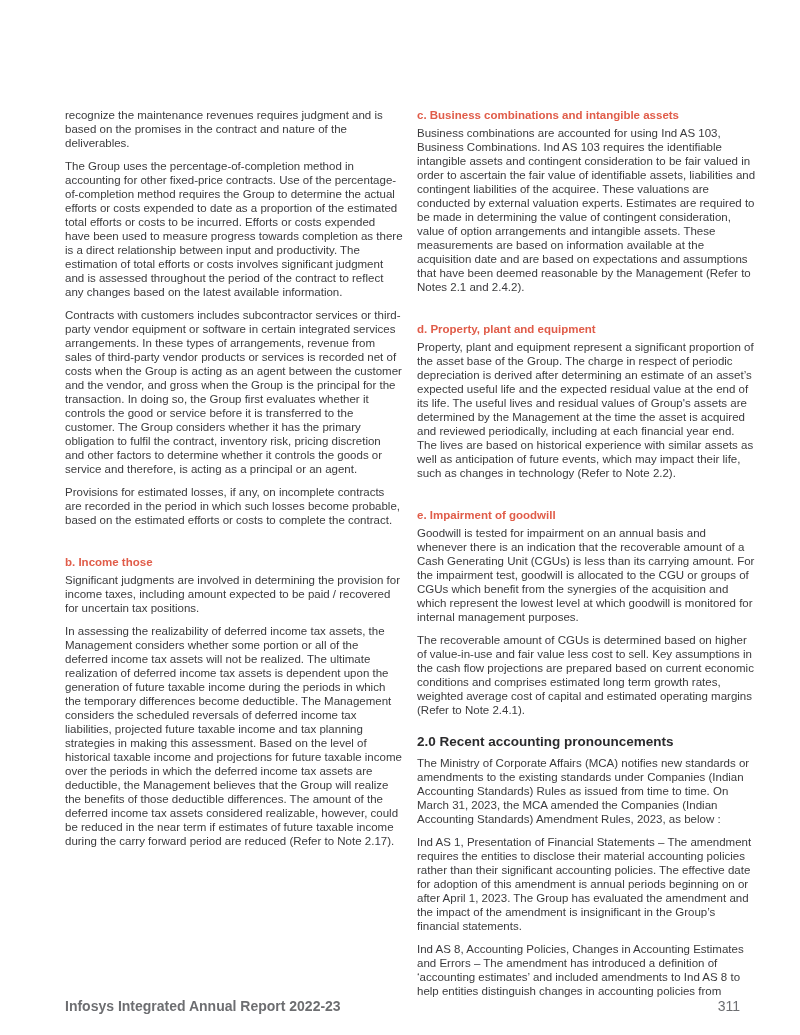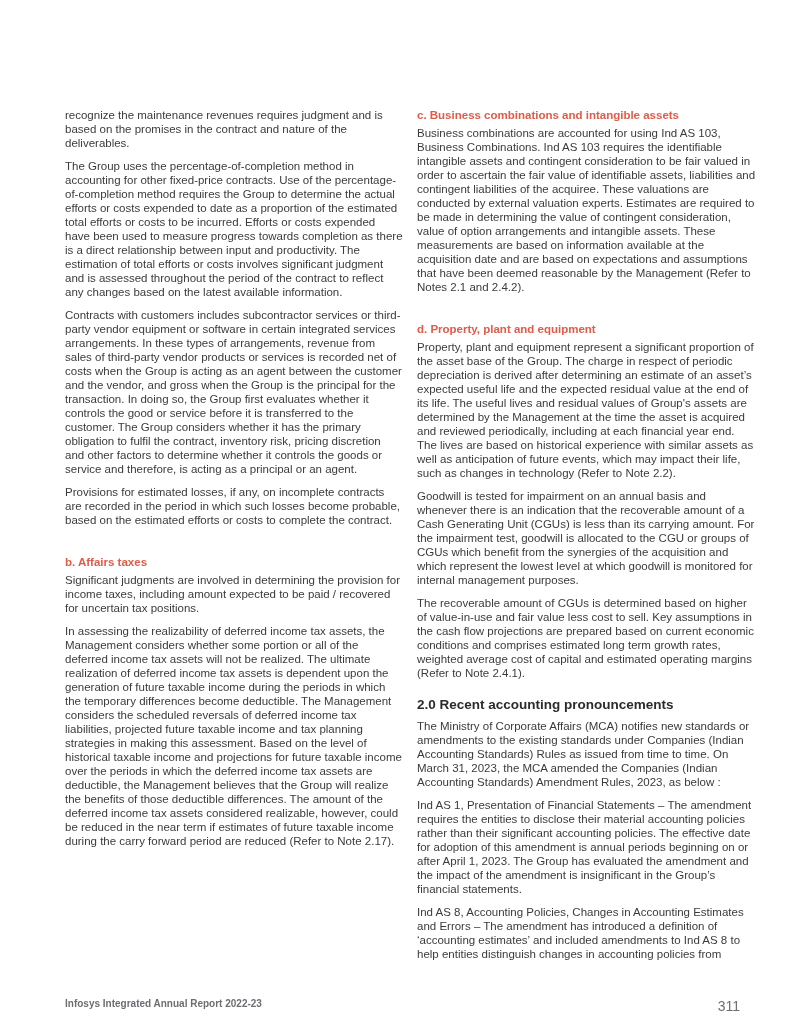--- a/index.html
+++ b/index.html
@@ -36,50 +36,51 @@
     line-height: 16px;
     font-weight: bold;
     color: var(--section-title, #2b2b2d);
   }
   .col > :first-child { margin-top: 0; }
   .italic { }
   .footer-left {
     position: absolute;
     left: 65px;
     top: 998px;
-    font-size: 10px;
+    font-size: 14px;
     font-weight: bold;
     color: var(--footer-text, #6d6e71);
   }
   .footer-right {
     position: absolute;
     right: 60px;
     top: 998px;
     font-size: 14px;
     color: var(--footer-text, #6d6e71);
   }
 </style>
 </head>
 <body>
 
 <div class="page" style="--background: #ffffff; --body-text: #3b3b3d; --heading-accent: #e05c49; --section-title: #2b2b2d; --footer-text: #6d6e71;">
   <div class="col col-left">
       <p class="para"><span>recognize the maintenance revenues requires judgment and is based on the promises in the contract and nature of the deliverables.</span></p>
       <p class="para"><span>The Group uses the percentage-of-completion method in accounting for other fixed-price contracts. Use of the percentage-of-completion method requires the Group to determine the actual efforts or costs expended to date as a proportion of the estimated total efforts or costs to be incurred. Efforts or costs expended have been used to measure progress towards completion as there is a direct relationship between input and productivity. The estimation of total efforts or costs involves significant judgment and is assessed throughout the period of the contract to reflect any changes based on the latest available information.</span></p>
       <p class="para"><span>Contracts with customers includes subcontractor services or third-party vendor equipment or software in certain integrated services arrangements. In these types of arrangements, revenue from sales of third-party vendor products or services is recorded net of costs when the Group is acting as an agent between the customer and the vendor, and gross when the Group is the principal for the transaction. In doing so, the Group first evaluates whether it controls the good or service before it is transferred to the customer. The Group considers whether it has the primary obligation to fulfil the contract, inventory risk, pricing discretion and other factors to determine whether it controls the goods or service and therefore, is acting as a principal or an agent.</span></p>
       <p class="para"><span>Provisions for estimated losses, if any, on incomplete contracts are recorded in the period in which such losses become probable, based on the estimated efforts or costs to complete the contract.</span></p>
-      <div class="col-heading"><span>b. Affairs taxes</span></div>
+      <div class="col-heading"><span>b. Income those</span></div>
       <p class="para"><span>Significant judgments are involved in determining the provision for income taxes, including amount expected to be paid / recovered for uncertain tax positions.</span></p>
       <p class="para"><span>In assessing the realizability of deferred income tax assets, the Management considers whether some portion or all of the deferred income tax assets will not be realized. The ultimate realization of deferred income tax assets is dependent upon the generation of future taxable income during the periods in which the temporary differences become deductible. The Management considers the scheduled reversals of deferred income tax liabilities, projected future taxable income and tax planning strategies in making this assessment. Based on the level of historical taxable income and projections for future taxable income over the periods in which the deferred income tax assets are deductible, the Management believes that the Group will realize the benefits of those deductible differences. The amount of the deferred income tax assets considered realizable, however, could be reduced in the near term if estimates of future taxable income during the carry forward period are reduced </span><span class="italic">(Refer to Note 2.17).</span></p>
     </div>
   <div class="col col-right">
       <div class="col-heading"><span>c. Business combinations and intangible assets</span></div>
       <p class="para"><span>Business combinations are accounted for using Ind AS 103, </span><span class="italic">Business Combinations.</span><span> Ind AS 103 requires the identifiable intangible assets and contingent consideration to be fair valued in order to ascertain the fair value of identifiable assets, liabilities and contingent liabilities of the acquiree. These valuations are conducted by external valuation experts. Estimates are required to be made in determining the value of contingent consideration, value of option arrangements and intangible assets. These measurements are based on information available at the acquisition date and are based on expectations and assumptions that have been deemed reasonable by the Management </span><span class="italic">(Refer to Notes 2.1 and 2.4.2).</span></p>
       <div class="col-heading"><span>d. Property, plant and equipment</span></div>
       <p class="para"><span>Property, plant and equipment represent a significant proportion of the asset base of the Group. The charge in respect of periodic depreciation is derived after determining an estimate of an asset’s expected useful life and the expected residual value at the end of its life. The useful lives and residual values of Group's assets are determined by the Management at the time the asset is acquired and reviewed periodically, including at each financial year end. The lives are based on historical experience with similar assets as well as anticipation of future events, which may impact their life, such as changes in technology </span><span class="italic">(Refer to Note 2.2).</span></p>
+      <div class="col-heading"><span>e. Impairment of goodwill</span></div>
       <p class="para"><span>Goodwill is tested for impairment on an annual basis and whenever there is an indication that the recoverable amount of a Cash Generating Unit (CGUs) is less than its carrying amount. For the impairment test, goodwill is allocated to the CGU or groups of CGUs which benefit from the synergies of the acquisition and which represent the lowest level at which goodwill is monitored for internal management purposes.</span></p>
       <p class="para"><span>The recoverable amount of CGUs is determined based on higher of value-in-use and fair value less cost to sell. Key assumptions in the cash flow projections are prepared based on current economic conditions and comprises estimated long term growth rates, weighted average cost of capital and estimated operating margins </span><span class="italic">(Refer to Note 2.4.1).</span></p>
       <div class="section-title"><span>2.0 Recent accounting pronouncements</span></div>
       <p class="para"><span>The Ministry of Corporate Affairs (MCA) notifies new standards or amendments to the existing standards under Companies (Indian Accounting Standards) Rules as issued from time to time. On March 31, 2023, the MCA amended the Companies (Indian Accounting Standards) Amendment Rules, 2023, as below :</span></p>
       <p class="para"><span>Ind AS 1, </span><span class="italic">Presentation of Financial Statements</span><span> – The amendment requires the entities to disclose their material accounting policies rather than their significant accounting policies. The effective date for adoption of this amendment is annual periods beginning on or after April 1, 2023. The Group has evaluated the amendment and the impact of the amendment is insignificant in the Group’s financial statements.</span></p>
       <p class="para"><span>Ind AS 8, </span><span class="italic">Accounting Policies, Changes in Accounting Estimates and Errors</span><span> – The amendment has introduced a definition of ‘accounting estimates’ and included amendments to Ind AS 8 to help entities distinguish changes in accounting policies from</span></p>
     </div>
   <div class="footer-left">Infosys Integrated Annual Report 2022-23</div>
   <div class="footer-right">311</div>
 </div>

